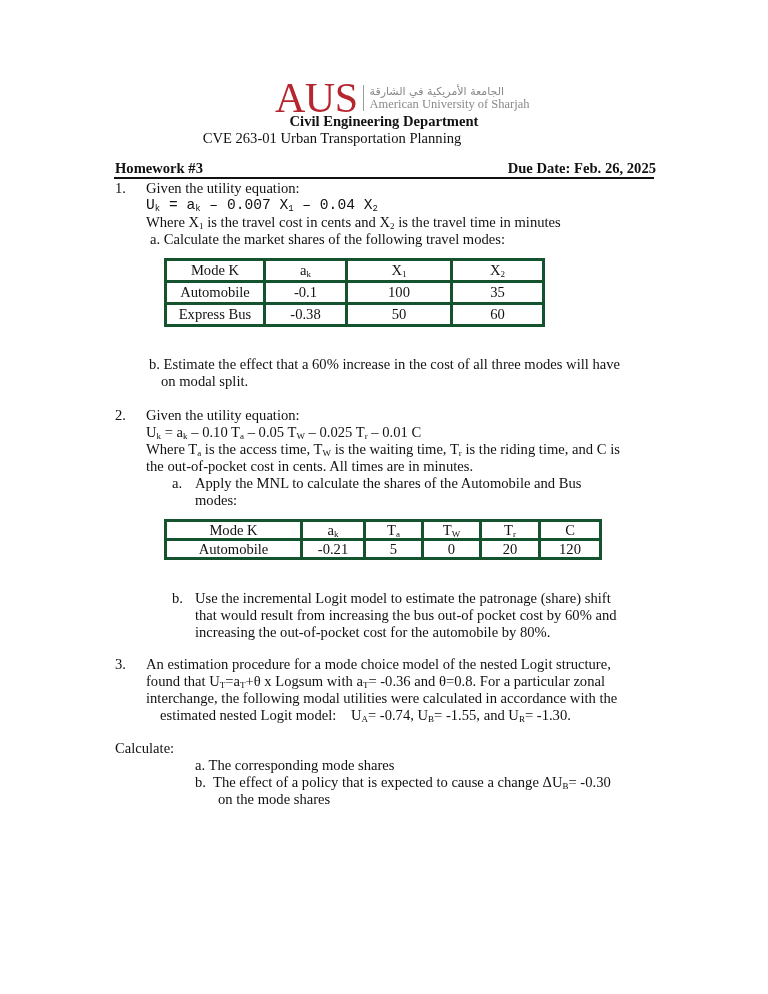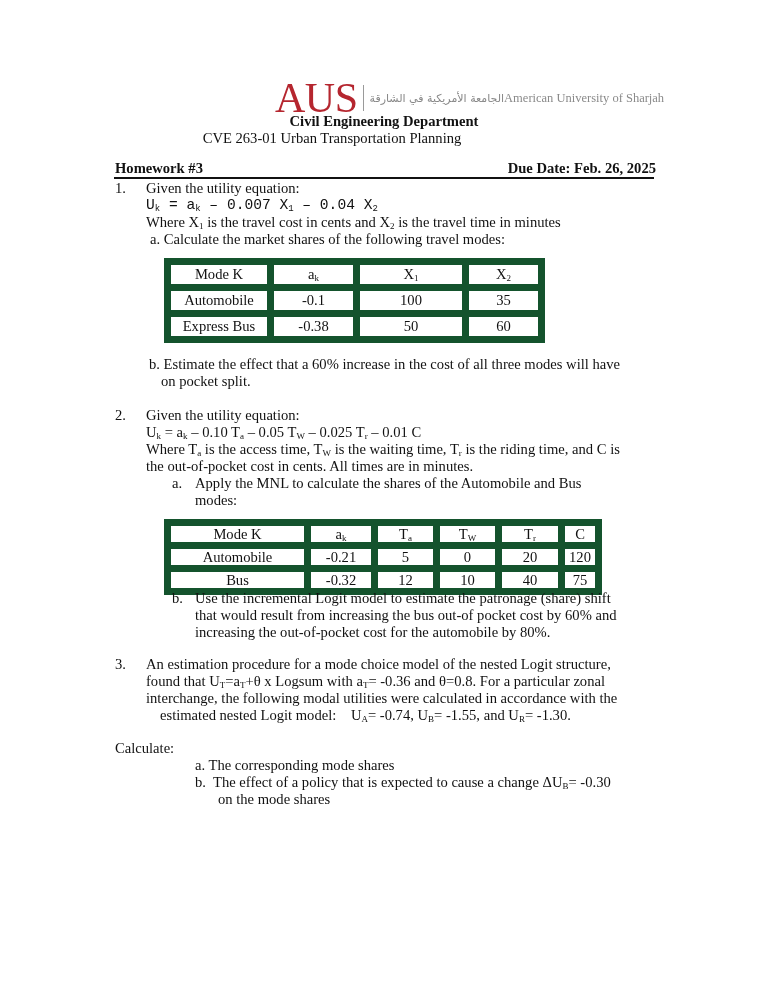--- a/index.html
+++ b/index.html
@@ -7,34 +7,34 @@
     width: 768px; height: 994px; position: relative; overflow: hidden;
     font-family: "Liberation Serif", serif; color: #111; font-size: 14.6px; line-height: 17px;
   }
   .abs { position: absolute; }
   sub { font-size: 9px; vertical-align: -2px; line-height: 0; }
 
   
   .logo { left: 275px; top: 83px; height: 30px; display: flex; align-items: center; }
   .logo-aus { font-family: "Liberation Serif", serif; font-size: 42px; color: #b5262f; letter-spacing: -0.5px; line-height: 30px; }
   .logo-sep { width: 1px; height: 26px; background: #9a9a9a; margin: 0 6px 0 5px; }
-  .logo-text { display: flex; flex-direction: row; line-height: 13px; }
+  .logo-text { display: flex; flex-direction: column; line-height: 13px; }
   .logo-ar { font-family: "DejaVu Sans", sans-serif; font-size: 11px; color: #888; direction: rtl; text-align: left; }
   .logo-en { font-family: "Liberation Serif", serif; font-size: 12.5px; color: #8a8a8a; }
 
   .dept { left: 0; width: 768px; top: 113px; text-align: center; font-weight: bold; font-size: 14.6px; }
   .course { left: 0; width: 664px; top: 130px; text-align: center; font-size: 14.6px; }
 
   .hw { left: 115px; top: 160px; font-weight: bold; }
   .due { right: 112px; top: 160px; font-weight: bold; }
   .rule { left: 114px; top: 177px; width: 540px; height: 2px; background: #111; }
 
   .num { position: absolute; }
   table.t { position: absolute; border-collapse: collapse; font-size: 14.6px; }
-  table.t td { border: 7px solid #14532d; text-align: center; padding: 0; height: 19px; line-height: 17px; }
+  table.t td { border: 3px solid #14532d; text-align: center; padding: 0; height: 19px; line-height: 17px; }
 </style>
 </head>
 <body>
 
 <div class="abs logo">
   <span class="logo-aus">AUS</span>
   <span class="logo-sep"></span>
   <span class="logo-text">
     <span class="logo-ar">الجامعة الأمريكية في الشارقة</span>
     <span class="logo-en">American University of Sharjah</span>
@@ -70,21 +70,21 @@
   <tr>
     <td>Express Bus</td>
     <td>-0.38</td>
     <td>50</td>
     <td>60</td>
   </tr>
 </tbody>
   </table>
 
 <div class="abs" style="left:149px; top:356px;">b. Estimate the effect that a 60% increase in the cost of all three modes will have</div>
-<div class="abs" style="left:161px; top:373px;">on pocket split.</div>
+<div class="abs" style="left:161px; top:373px;">on modal split.</div>
 
 <div class="num" style="left:115px; top:407px;">2.</div>
 <div class="abs" style="left:146px; top:407px;">Given the utility equation:</div>
 <div class="abs" style="left:146px; top:424px;">U<sub>k</sub> = a<sub>k</sub> – 0.10 T<sub>a</sub> – 0.05 T<sub>W</sub> – 0.025 T<sub>r</sub> – 0.01 C</div>
 <div class="abs" style="left:146px; top:441px;">Where T<sub>a</sub> is the access time, T<sub>W</sub> is the waiting time, T<sub>r</sub> is the riding time, and C is</div>
 <div class="abs" style="left:146px; top:458px;">the out-of-pocket cost in cents.  All times are in minutes.</div>
 <div class="abs" style="left:172px; top:475px;">a.</div>
 <div class="abs" style="left:195px; top:475px;">Apply the MNL to calculate the shares of the Automobile and Bus</div>
 <div class="abs" style="left:195px; top:492px;">modes:</div>
 
@@ -99,28 +99,20 @@
     <td style="height:16px; line-height:15px;"><span>C</span></td>
   </tr>
   <tr>
     <td style="height:16px; line-height:15px;">Automobile</td>
     <td style="height:16px; line-height:15px;">-0.21</td>
     <td style="height:16px; line-height:15px;">5</td>
     <td style="height:16px; line-height:15px;">0</td>
     <td style="height:16px; line-height:15px;margin-top:20px;">20</td>
     <td style="height:16px; line-height:15px;">120</td>
   </tr>
-  <tr>
-    <td style="height:16px; line-height:15px;">Bus</td>
-    <td style="height:16px; line-height:15px;">-0.32</td>
-    <td style="height:16px; line-height:15px;">12</td>
-    <td style="height:16px; line-height:15px;">10</td>
-    <td style="height:16px; line-height:15px;">40</td>
-    <td style="height:16px; line-height:15px;">75</td>
-  </tr>
 </tbody>
   </table>
 
 <div class="abs" style="left:172px; top:590px;">b.</div>
 <div class="abs" style="left:195px; top:590px;">Use the incremental Logit model to estimate the patronage (share) shift</div>
 <div class="abs" style="left:195px; top:607px;">that would result from increasing the bus out-of pocket cost by 60% and</div>
 <div class="abs" style="left:195px; top:624px;">increasing the out-of-pocket cost for the automobile by 80%.</div>
 
 <div class="num" style="left:115px; top:656px;">3.</div>
 <div class="abs" style="left:146px; top:656px;">An estimation procedure for a mode choice model of the nested Logit structure,</div>

